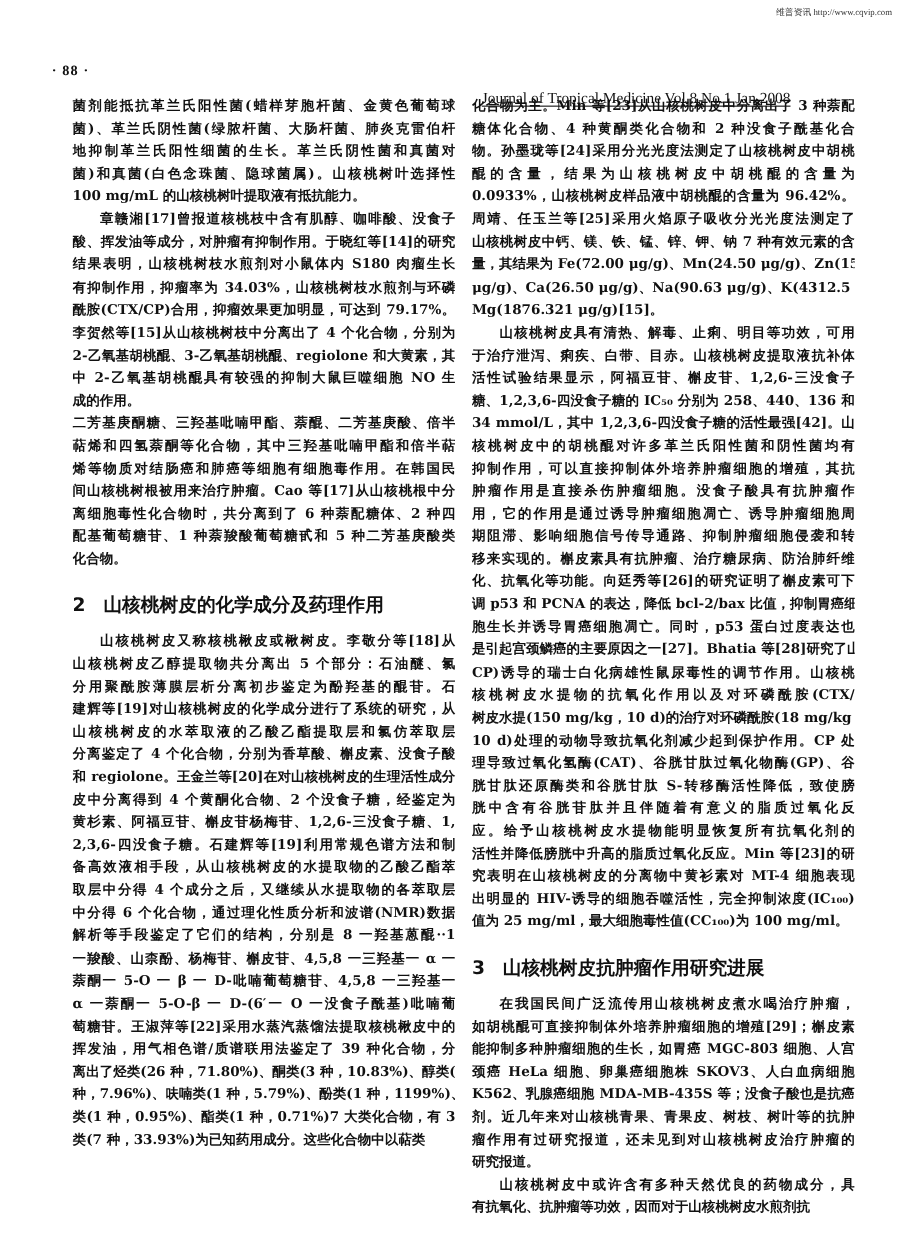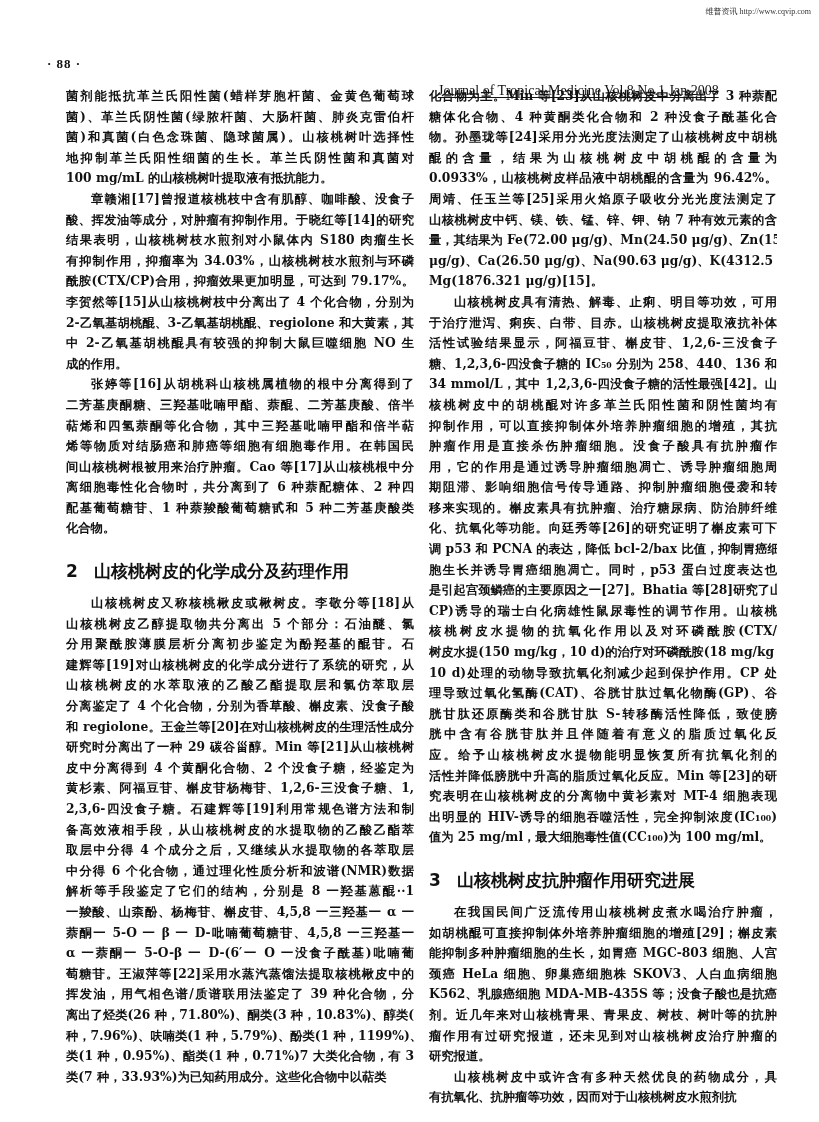--- a/index.html
+++ b/index.html
@@ -51,57 +51,55 @@
 <body>
 
 <div class="watermark">维普资讯 http://www.cqvip.com</div>
 <div class="page-number">· 88 ·</div>
 <div class="journal-header">Journal of Tropical Medicine Vol.8 No.1 Jan.2008</div>
 
 <div class="column col-left">
   <div>
       <span class="line">菌剂能抵抗革兰氏阳性菌(蜡样芽胞杆菌、金黄色葡萄球</span>
       <span class="line">菌)、革兰氏阴性菌(绿脓杆菌、大肠杆菌、肺炎克雷伯杆</span>
+      <span class="line">地抑制革兰氏阳性细菌的生长。革兰氏阴性菌和真菌对</span>
       <span class="line">菌)和真菌(白色念珠菌、隐球菌属)。山核桃树叶选择性</span>
-      <span class="line">地抑制革兰氏阳性细菌的生长。革兰氏阴性菌和真菌对</span>
       <span class="line last">100 mg/mL 的山核桃树叶提取液有抵抗能力。</span>
     </div>
   <div>
       <span class="line indent">章赣湘[17]曾报道核桃枝中含有肌醇、咖啡酸、没食子</span>
       <span class="line">酸、挥发油等成分，对肿瘤有抑制作用。于晓红等[14]的研究</span>
       <span class="line">结果表明，山核桃树枝水煎剂对小鼠体内 S180 肉瘤生长</span>
       <span class="line">有抑制作用，抑瘤率为 34.03%，山核桃树枝水煎剂与环磷</span>
       <span class="line">酰胺(CTX/CP)合用，抑瘤效果更加明显，可达到 79.17%。</span>
       <span class="line">李贺然等[15]从山核桃树枝中分离出了 4 个化合物，分别为</span>
       <span class="line">2-乙氧基胡桃醌、3-乙氧基胡桃醌、regiolone 和大黄素，其</span>
       <span class="line">中 2-乙氧基胡桃醌具有较强的抑制大鼠巨噬细胞 NO 生</span>
       <span class="line last">成的作用。</span>
     </div>
   <div>
-      <span class="line indent">张婷等[16]从胡桃科山核桃属植物的根中分离得到了</span>
       <span class="line">二芳基庚酮糖、三羟基吡喃甲酯、萘醌、二芳基庚酸、倍半</span>
       <span class="line">萜烯和四氢萘酮等化合物，其中三羟基吡喃甲酯和倍半萜</span>
       <span class="line">烯等物质对结肠癌和肺癌等细胞有细胞毒作用。在韩国民</span>
       <span class="line">间山核桃树根被用来治疗肿瘤。Cao 等[17]从山核桃根中分</span>
       <span class="line">离细胞毒性化合物时，共分离到了 6 种萘配糖体、2 种四</span>
       <span class="line">配基葡萄糖苷、1 种萘羧酸葡萄糖甙和 5 种二芳基庚酸类</span>
       <span class="line last">化合物。</span>
     </div>
   <div class="heading">
     <span class="num">2</span><span>山核桃树皮的化学成分及药理作用</span>
   </div>
   <div>
       <span class="line indent">山核桃树皮又称核桃楸皮或楸树皮。李敬分等[18]从</span>
       <span class="line">山核桃树皮乙醇提取物共分离出 5 个部分：石油醚、氯</span>
       <span class="line">分用聚酰胺薄膜层析分离初步鉴定为酚羟基的醌苷。石</span>
       <span class="line">建辉等[19]对山核桃树皮的化学成分进行了系统的研究，从</span>
       <span class="line">山核桃树皮的水萃取液的乙酸乙酯提取层和氯仿萃取层</span>
       <span class="line">分离鉴定了 4 个化合物，分别为香草酸、槲皮素、没食子酸</span>
       <span class="line">和 regiolone。王金兰等[20]在对山核桃树皮的生理活性成分</span>
-      <span class="line">研究时分离出了一种 29 碳谷甾醇。Min 等[21]从山核桃树</span>
       <span class="line">皮中分离得到 4 个黄酮化合物、2 个没食子糖，经鉴定为</span>
       <span class="line">黄杉素、阿福豆苷、槲皮苷杨梅苷、1,2,6-三没食子糖、1,</span>
       <span class="line">2,3,6-四没食子糖。石建辉等[19]利用常规色谱方法和制</span>
       <span class="line">备高效液相手段，从山核桃树皮的水提取物的乙酸乙酯萃</span>
       <span class="line">取层中分得 4 个成分之后，又继续从水提取物的各萃取层</span>
       <span class="line">中分得 6 个化合物，通过理化性质分析和波谱(NMR)数据</span>
       <span class="line">解析等手段鉴定了它们的结构，分别是 8 一羟基蒽醌··1</span>
       <span class="line">一羧酸、山柰酚、杨梅苷、槲皮苷、4,5,8 一三羟基一 α 一</span>
       <span class="line">萘酮一 5-O 一 β 一 D-吡喃葡萄糖苷、4,5,8 一三羟基一</span>
       <span class="line">α 一萘酮一 5-O-β 一 D-(6′一 O 一没食子酰基)吡喃葡</span>

